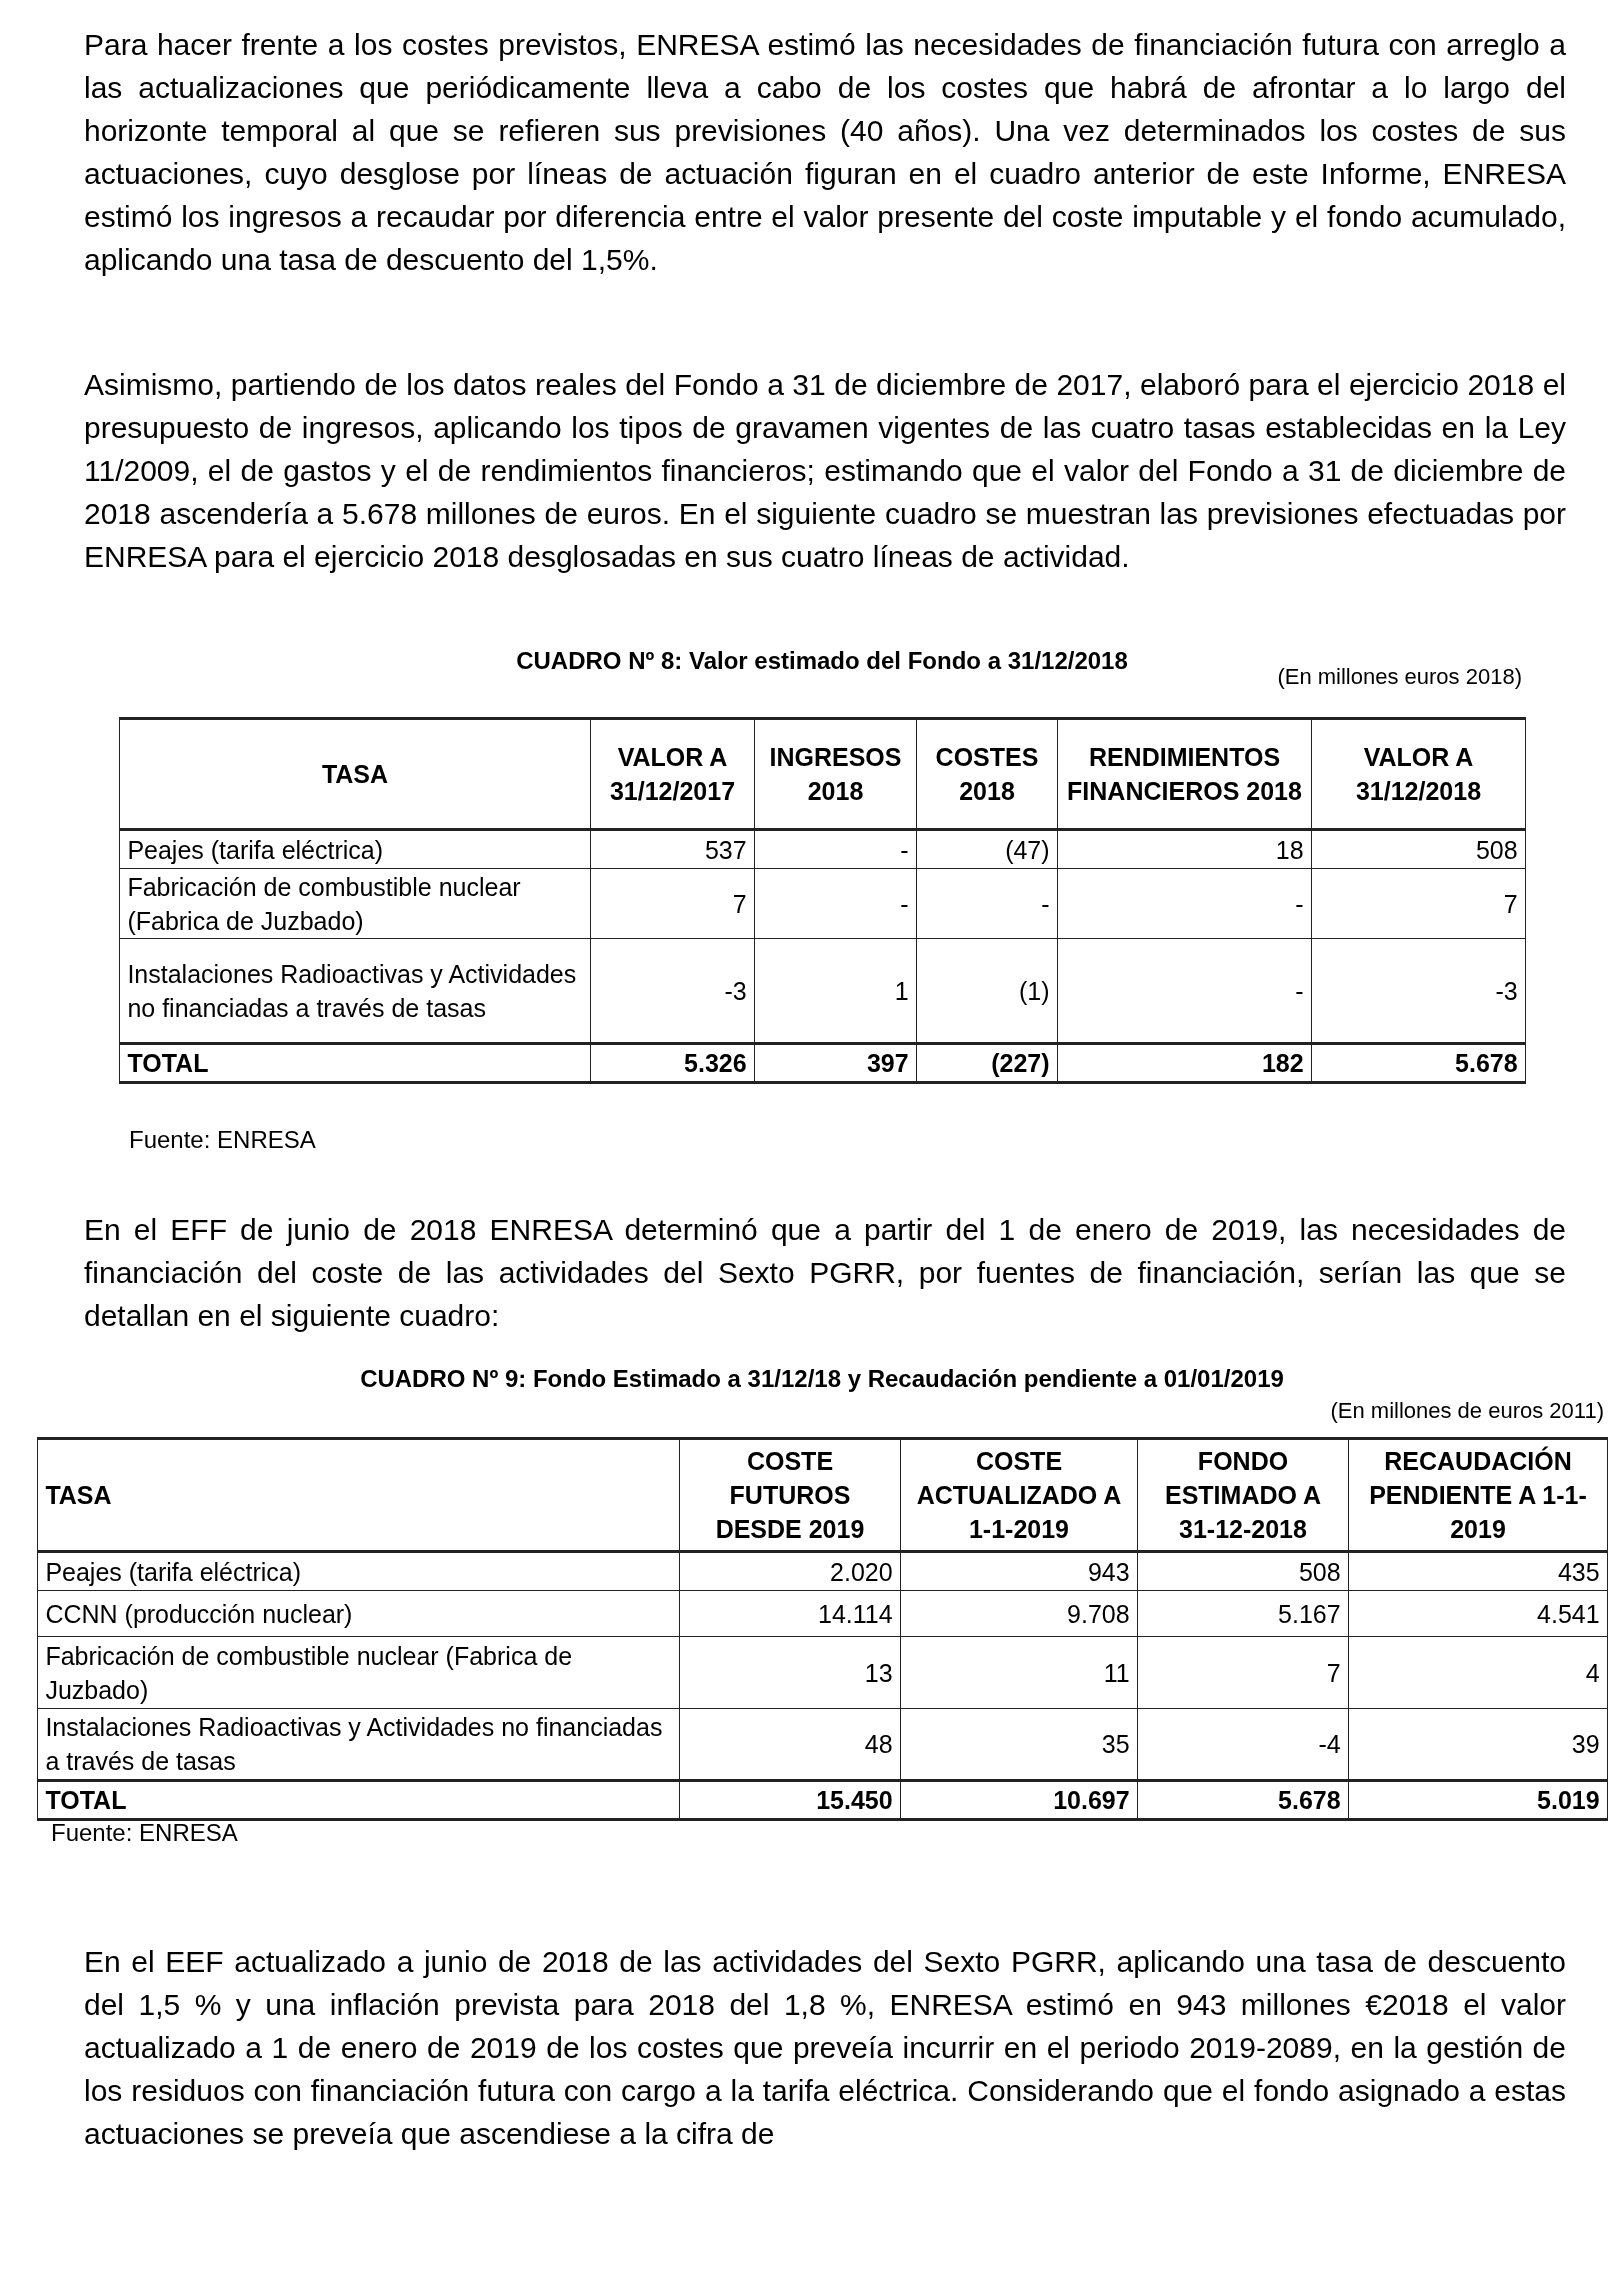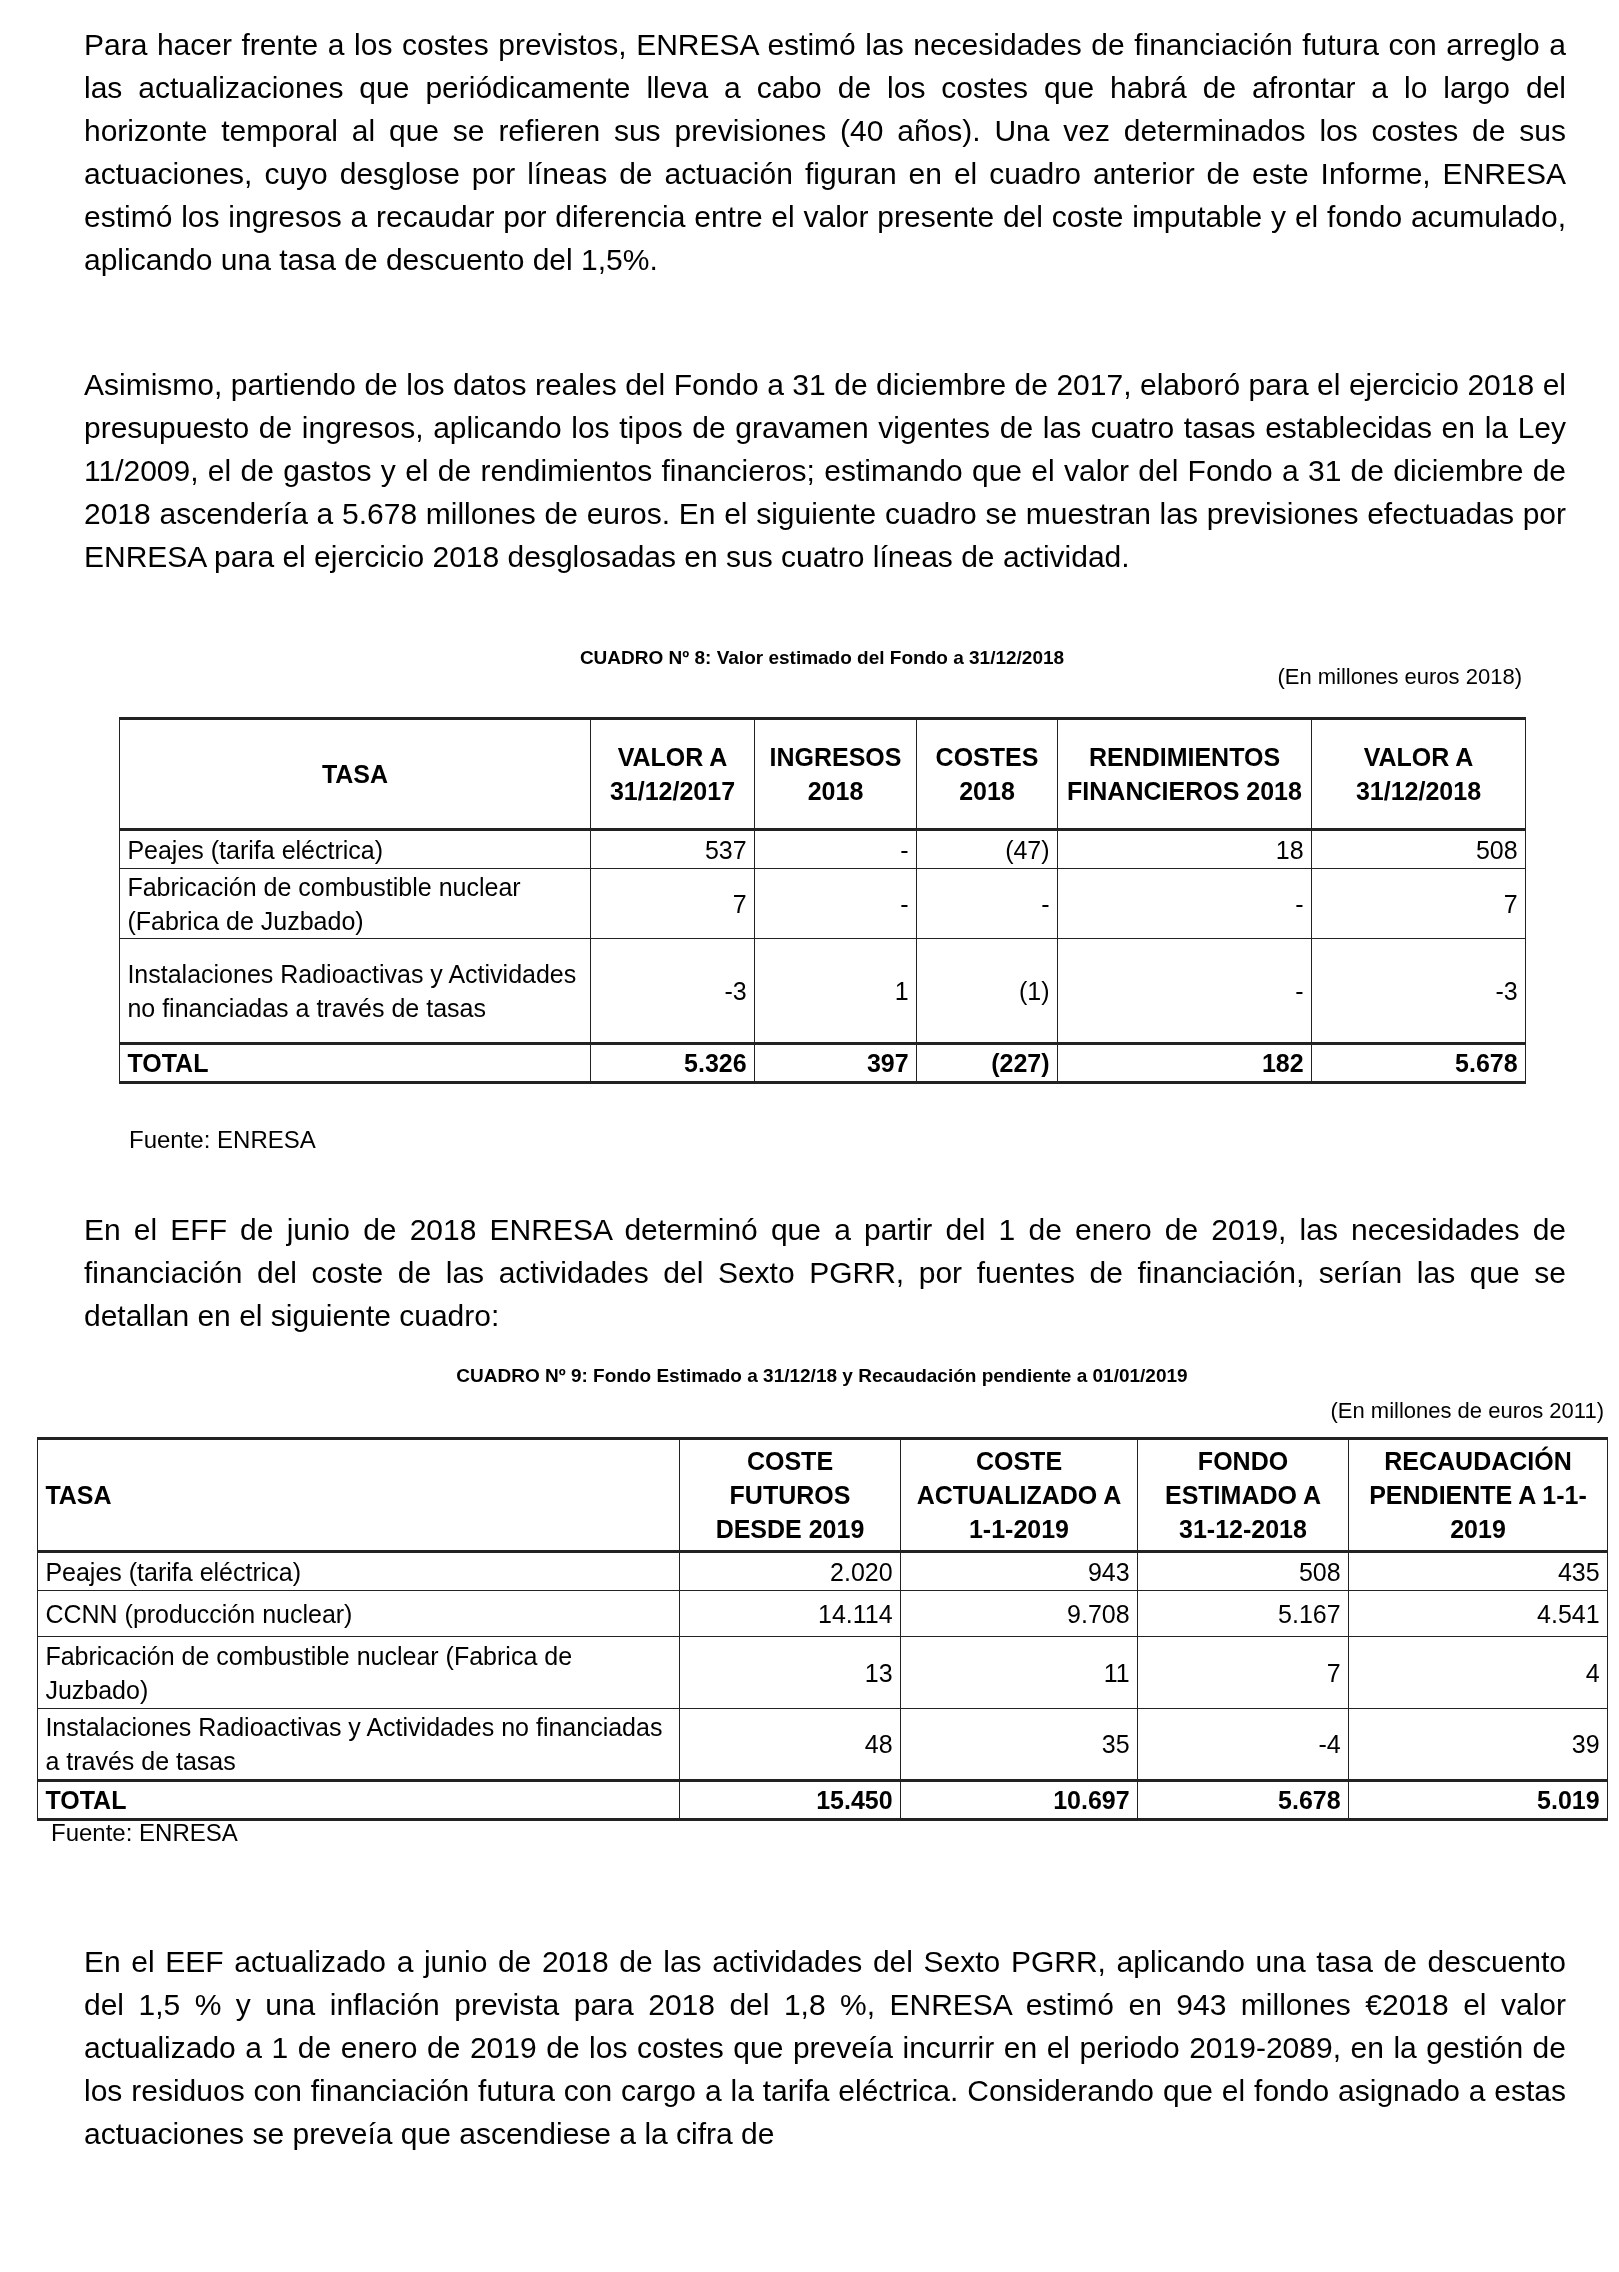--- a/index.html
+++ b/index.html
@@ -6,21 +6,21 @@
   body {
     width: 1619px; height: 2273px; position: relative; overflow: hidden;
     font-family: "Liberation Sans", sans-serif; color: #000;
   }
   .para {
     position: absolute; left: 76px; width: 1482px;
     font-size: 30px; line-height: 43px; text-align: justify;
     text-align-last: left; margin: 8px;
   }
   .tcap {
-    position: absolute; font-weight: bold; font-size: 19px; text-align: center; margin: 0;
+    position: absolute; font-weight: bold; font-size: 24px; text-align: center; margin: 0;
   }
   .unit {
     position: absolute; font-size: 22px; text-align: right; margin: 0;
   }
   .src {
     position: absolute; font-size: 24px; margin: 0;
   }
   table.dt {
     position: absolute; border-collapse: collapse; table-layout: fixed;
     font-size: 25px; line-height: 34px;

